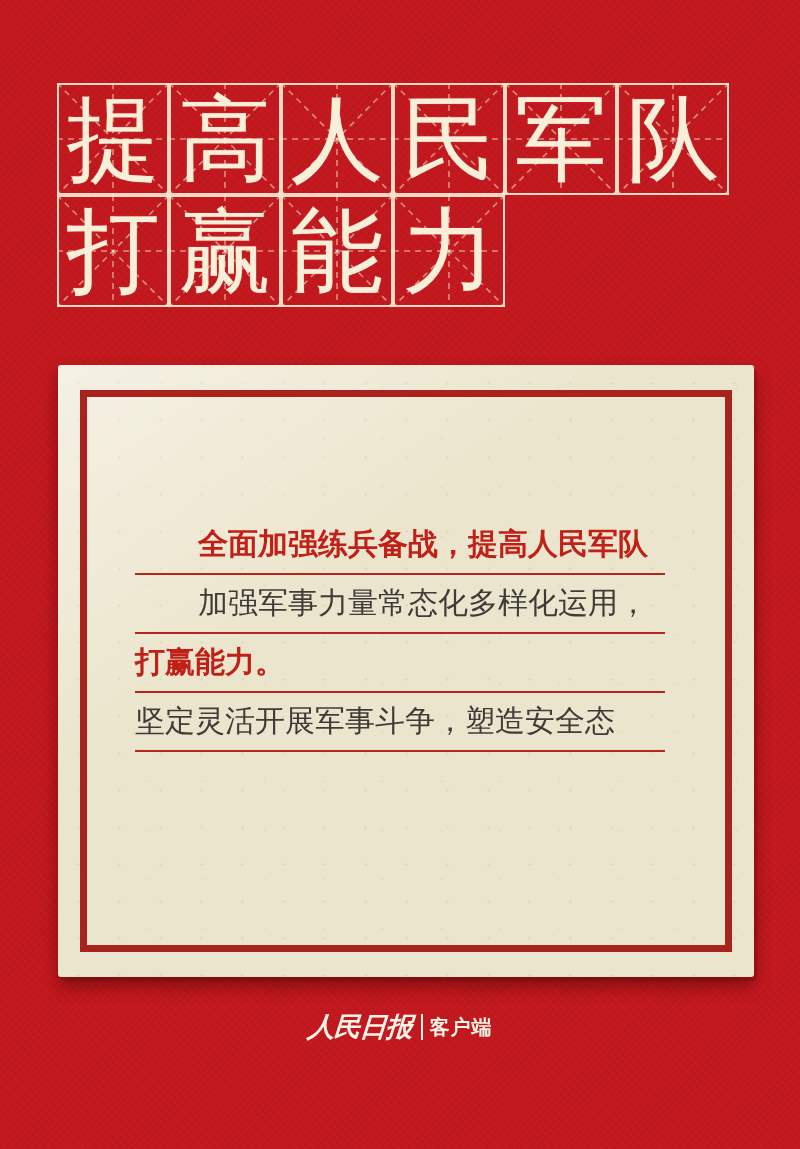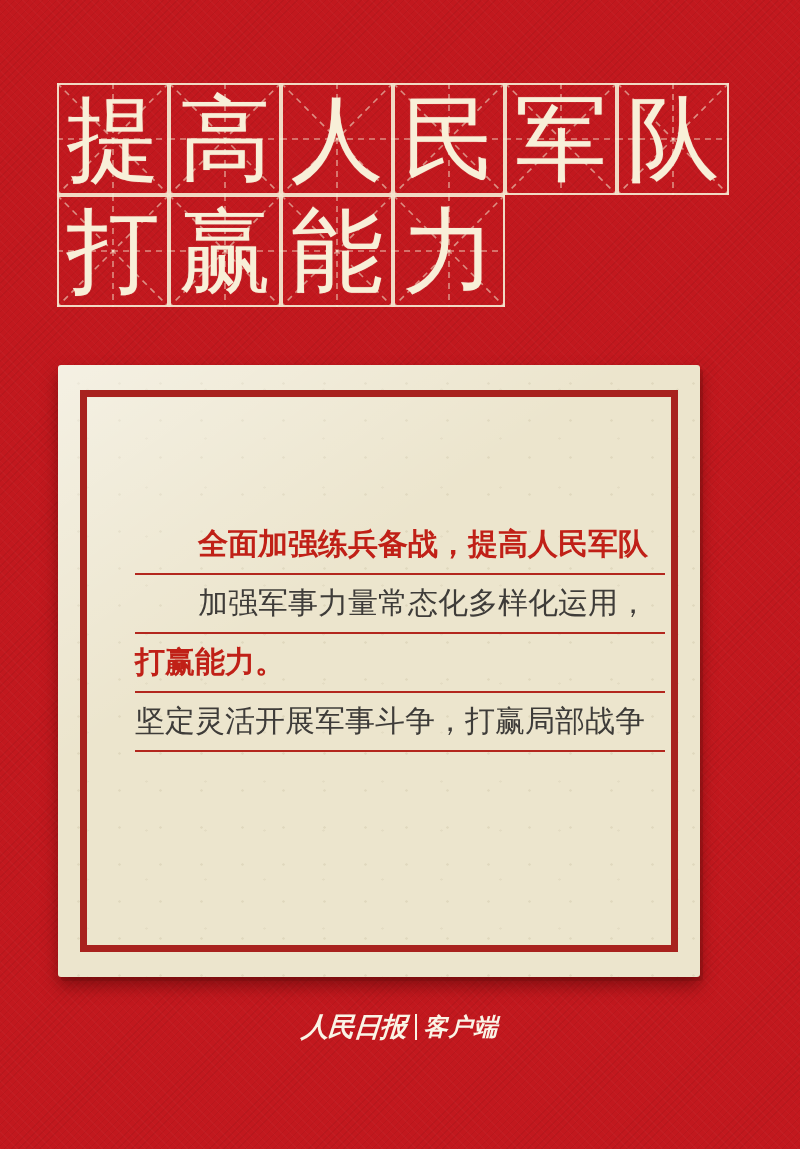--- a/index.html
+++ b/index.html
@@ -40,21 +40,21 @@
     position:absolute;inset:0;
     display:flex;align-items:center;justify-content:center;
     font-family:"DejaVu Serif", serif;
     font-size:93px;line-height:112px;
     color:var(--calligraphy-cream);
     text-shadow:0 0 1px rgba(248,239,216,.6);
   }
 
   
   .card{
-    position:absolute;left:58px;top:365px;width:642px;height:612px;
+    position:absolute;left:58px;top:365px;width:696px;height:612px;
     background-color:var(--paper);
     background-image:
       linear-gradient(145deg, rgba(255,255,255,0.45) 0%, rgba(255,255,255,0) 38%),
       radial-gradient(rgba(121,101,62,0.10) 1px, transparent 1.6px),
       radial-gradient(rgba(121,101,62,0.07) 1px, transparent 1.6px);
     background-size:100% 100%, 41px 37px, 59px 49px;
     border-radius:3px;
     box-shadow:0 9px 16px rgba(80,5,5,.55), 3px 4px 0 rgba(130,18,18,.35);
     font-family:Liberation Serif, serif;
   }
@@ -88,21 +88,21 @@
     font-style:italic;font-weight:bold;
     font-size:27px;line-height:40px;
     letter-spacing:-1px;
     transform:skewX(-4deg);
   }
   .brand-bar{
     width:2px;height:26px;background:var(--footer-white);
     margin:0 7px 0 9px;
   }
   .brand-suffix{
-    font-size:24px;font-weight:bold;line-height:40px;letter-spacing:1px;font-style:italic;
+    font-size:20px;font-weight:bold;line-height:40px;letter-spacing:1px;
   }
 </style>
 </head>
 <body>
 
 <div class="poster">
 
   <div class="grid-row r1">
     <div class="cell">
       <svg viewBox="0 0 112 112">
@@ -228,21 +228,21 @@
       <span class="glyph">力</span>
     </div>
   </div>
 
   <div class="card">
     <div class="card-frame"></div>
     <div class="quote">
       <div class="line hl indent">全面加强练兵备战，提高人民军队</div>
       <div class="line body indent">加强军事力量常态化多样化运用，</div>
       <div class="line hl">打赢能力。</div>
-      <div class="line body">坚定灵活开展军事斗争，打赢局部战争</div>
+      <div class="line body">坚定灵活开展军事斗争，塑造安全态</div>
     </div>
   </div>
 
   <div class="footer">
     <span class="brand-script">人民日报</span>
     <span class="brand-bar"></span>
     <span class="brand-suffix">客户端</span>
   </div>
 
 </div>

